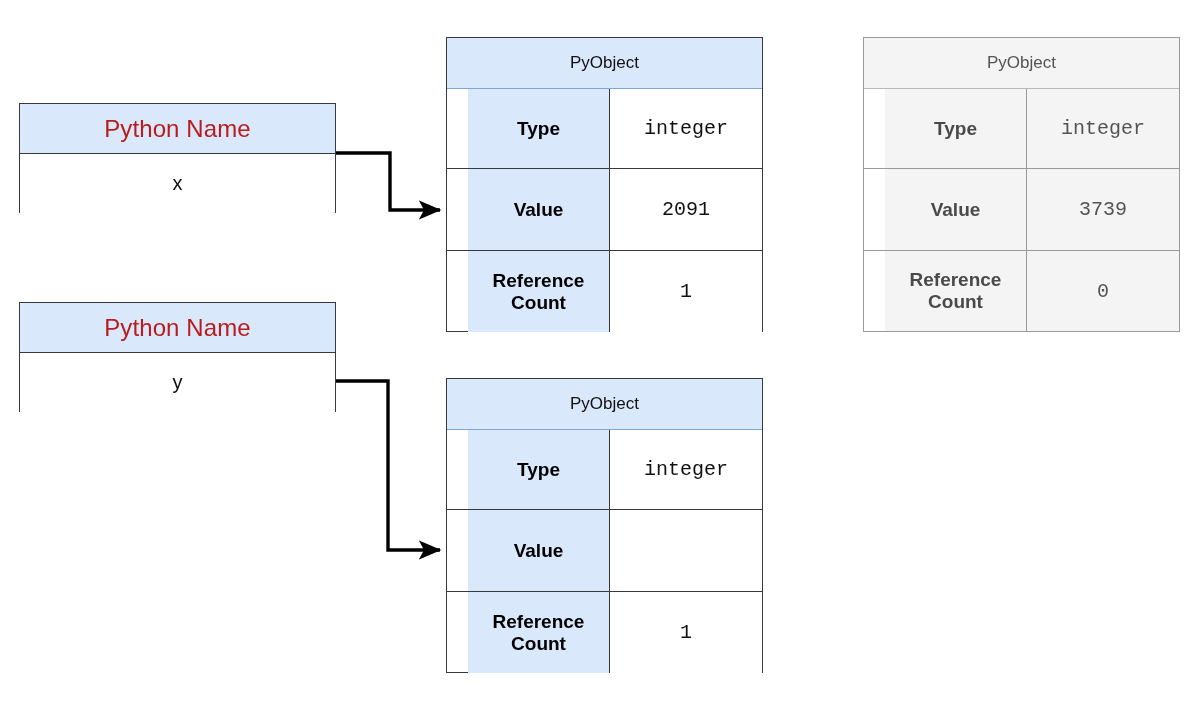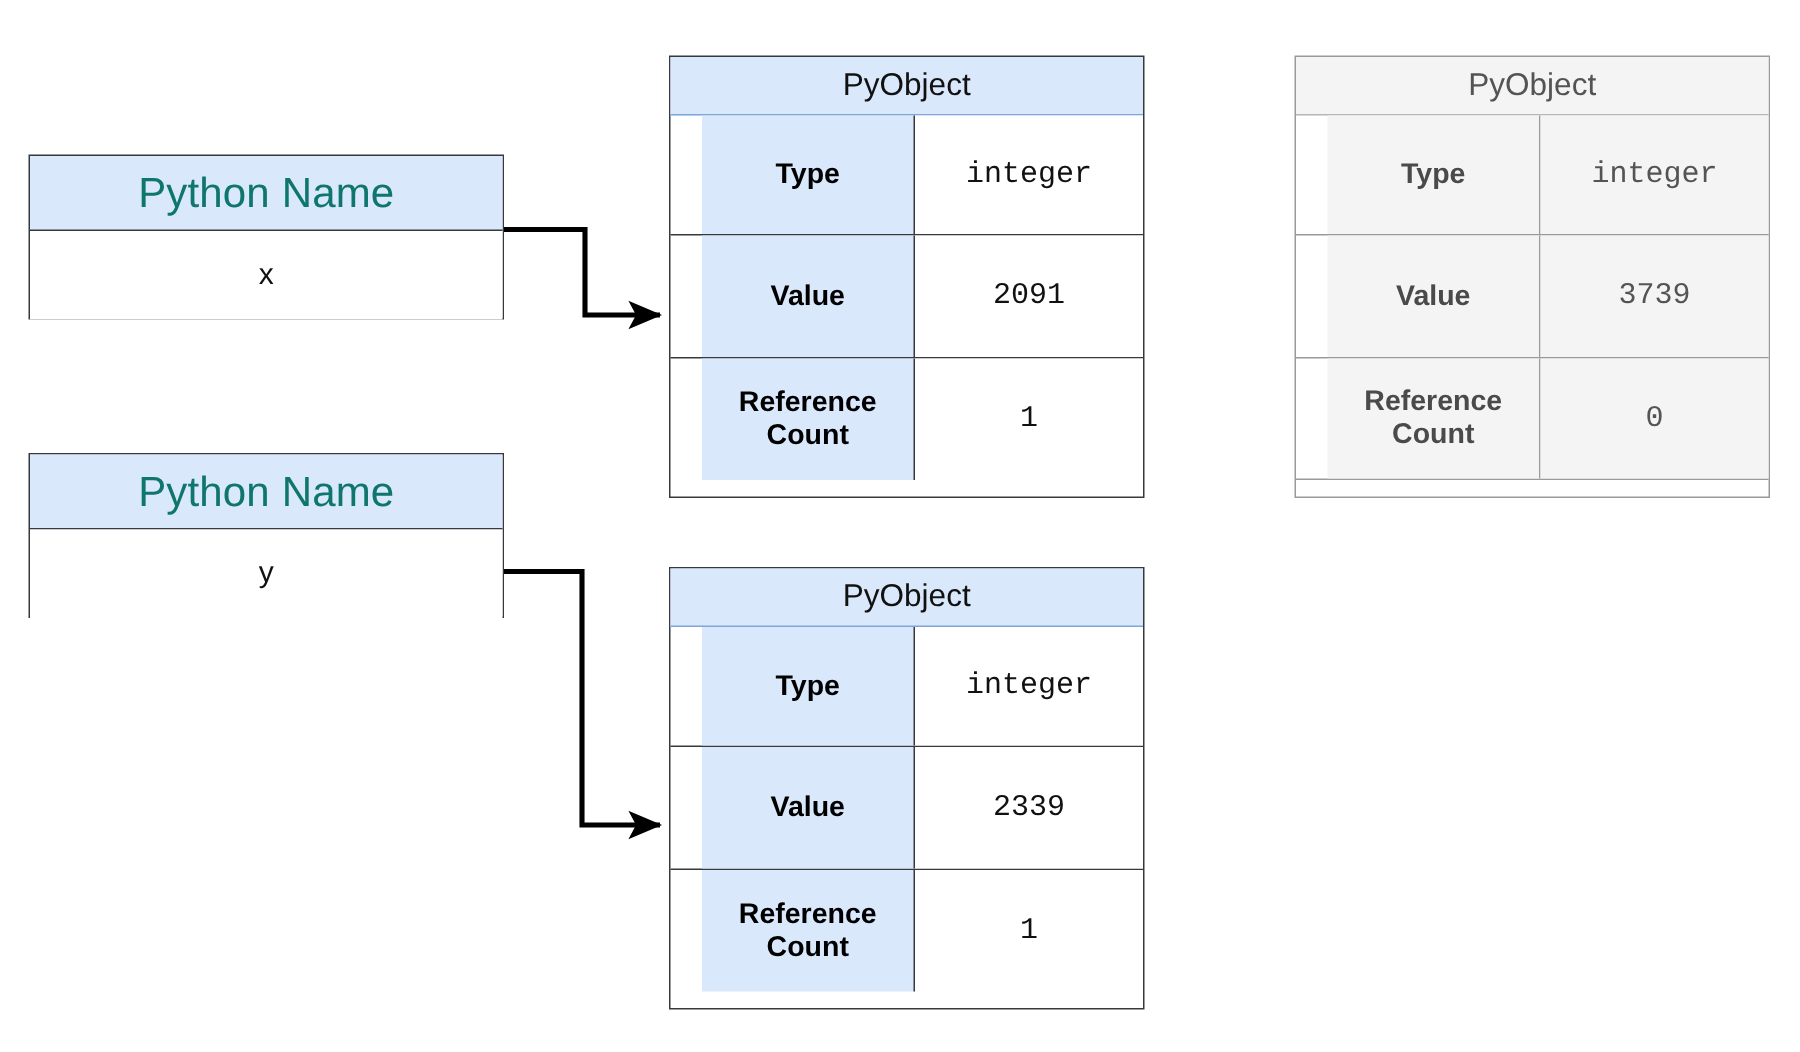--- a/index.html
+++ b/index.html
@@ -29,23 +29,23 @@
     background: #ffffff;
   }
   .name-box .nb-header {
     box-sizing: border-box;
     height: 50px;
     background: #dae8fc;
     border-bottom: 1px solid #36393d;
     display: flex;
     align-items: center;
     justify-content: center;
-    font-size: 28px;
+    font-size: 24px;
     font-weight: 400;
-    color: #0f766e;
+    color: #b91c1c;
     letter-spacing: 0.1px;
   }
   .name-box .nb-value {
     box-sizing: border-box;
     height: 59px;
     background: #ffffff;
     display: flex;
     align-items: center;
     justify-content: center;
     font-size: 20px;
@@ -54,27 +54,27 @@
 
   
   .pyobj {
     position: absolute;
     box-sizing: border-box;
     border: 1px solid #36393d;
     border-collapse: collapse;
   }
   .pyobj .po-title {
     box-sizing: border-box;
-    height: 39px;
+    height: 51px;
     background: #dae8fc;
     border-bottom: 1px solid #7ea6d9;
     display: flex;
     align-items: center;
     justify-content: center;
-    font-size: 21px;
+    font-size: 17px;
     font-weight: 400;
     color: #111111;
   }
   .pyobj .po-row {
     display: flex;
     box-sizing: border-box;
     border-bottom: 1px solid #36393d;
   }
   .pyobj .po-row:last-child {
     border-bottom: none;
@@ -191,21 +191,20 @@
   </div>
 
   <div class="pyobj" style="left:446px; top:378px; width:317px; height:295px;">
     <div class="po-title">PyObject</div>
     <div class="po-row r-type">
       <div class="po-label">Type</div>
       <div class="po-val">integer</div>
     </div>
     <div class="po-row r-value">
       <div class="po-label">Value</div>
-      <div class="po-val">2339</div>
     </div>
     <div class="po-row r-refcount">
       <div class="po-label">Reference Count</div>
       <div class="po-val">1</div>
     </div>
   </div>
 
   <svg class="connectors" viewBox="0 0 1200 701">
     <defs>
       <marker id="arrowhead" markerWidth="7" markerHeight="7" refX="6.2" refY="3.2" orient="auto" markerUnits="strokeWidth">

